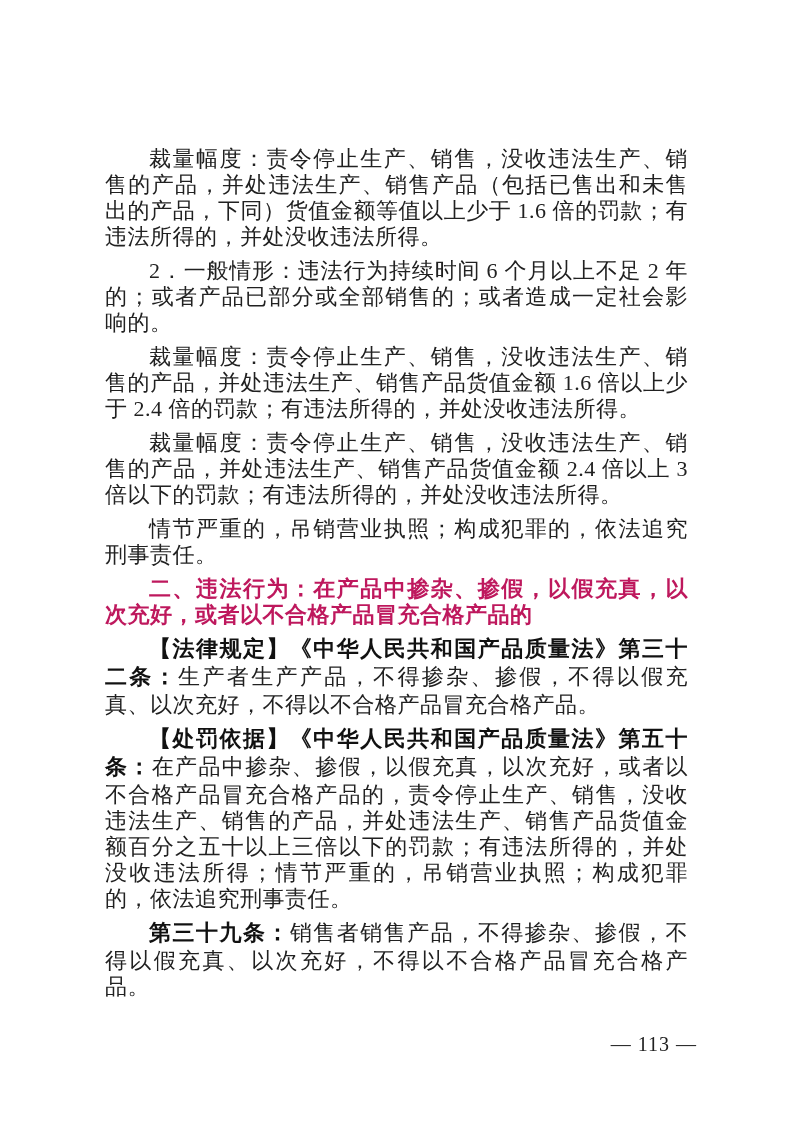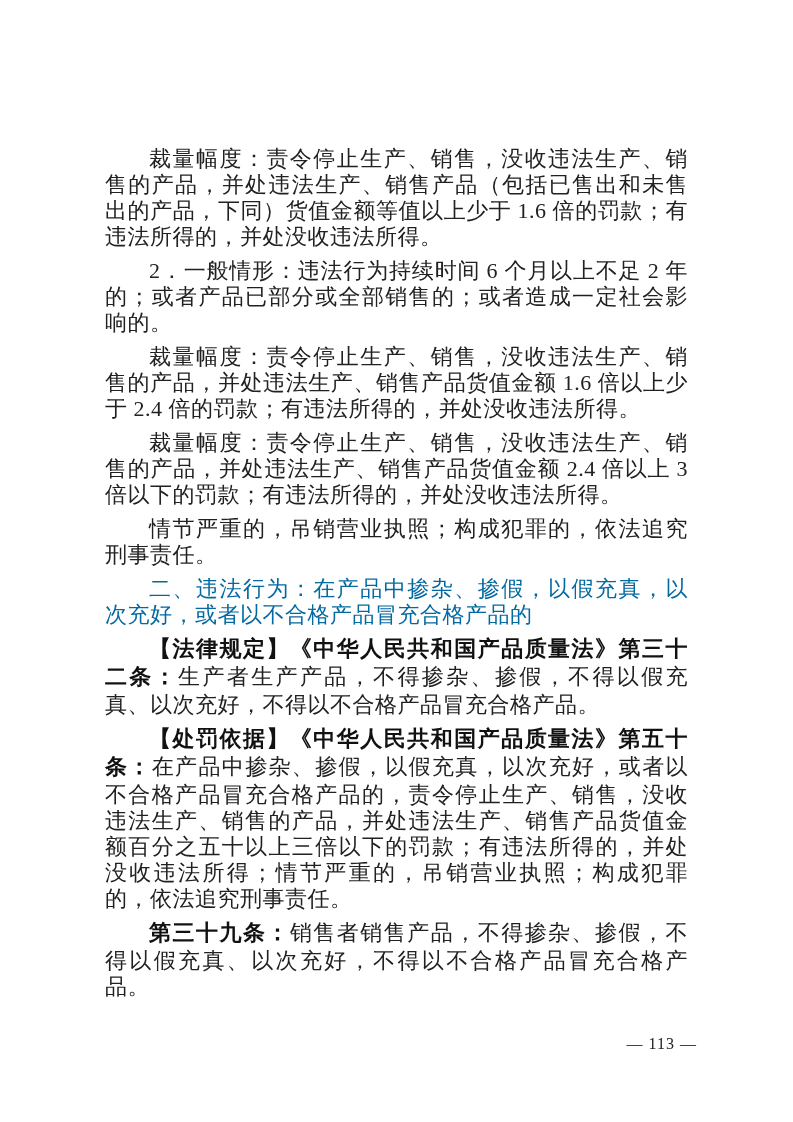--- a/index.html
+++ b/index.html
@@ -26,34 +26,34 @@
     margin: 8px;
     font-size: 22px;
     line-height: 26px;
     text-align: justify;
     text-justify: inter-ideograph;
     text-indent: 2em;
     word-break: break-all;
     letter-spacing: 0.5px;
   }
   .heading {
-    font-weight: normal;
+    font-weight: bold;
     font-family: "Liberation Sans", sans-serif;
-    color: #0369a1;
+    color: #be185d;
   }
   .run-bold {
     font-weight: bold;
     font-family: Liberation Mono, monospace;
     color: #111111;
   }
   .page-footer {
     position: absolute;
     top: 1032px;
     right: 96px;
-    font-size: 16px;
+    font-size: 20px;
     line-height: 24px;
     color: #212121;
     letter-spacing: 1px;
     font-family: "Liberation Serif", serif;
     margin-left: 39px;
   }
 </style>
 </head>
 <body>
 

